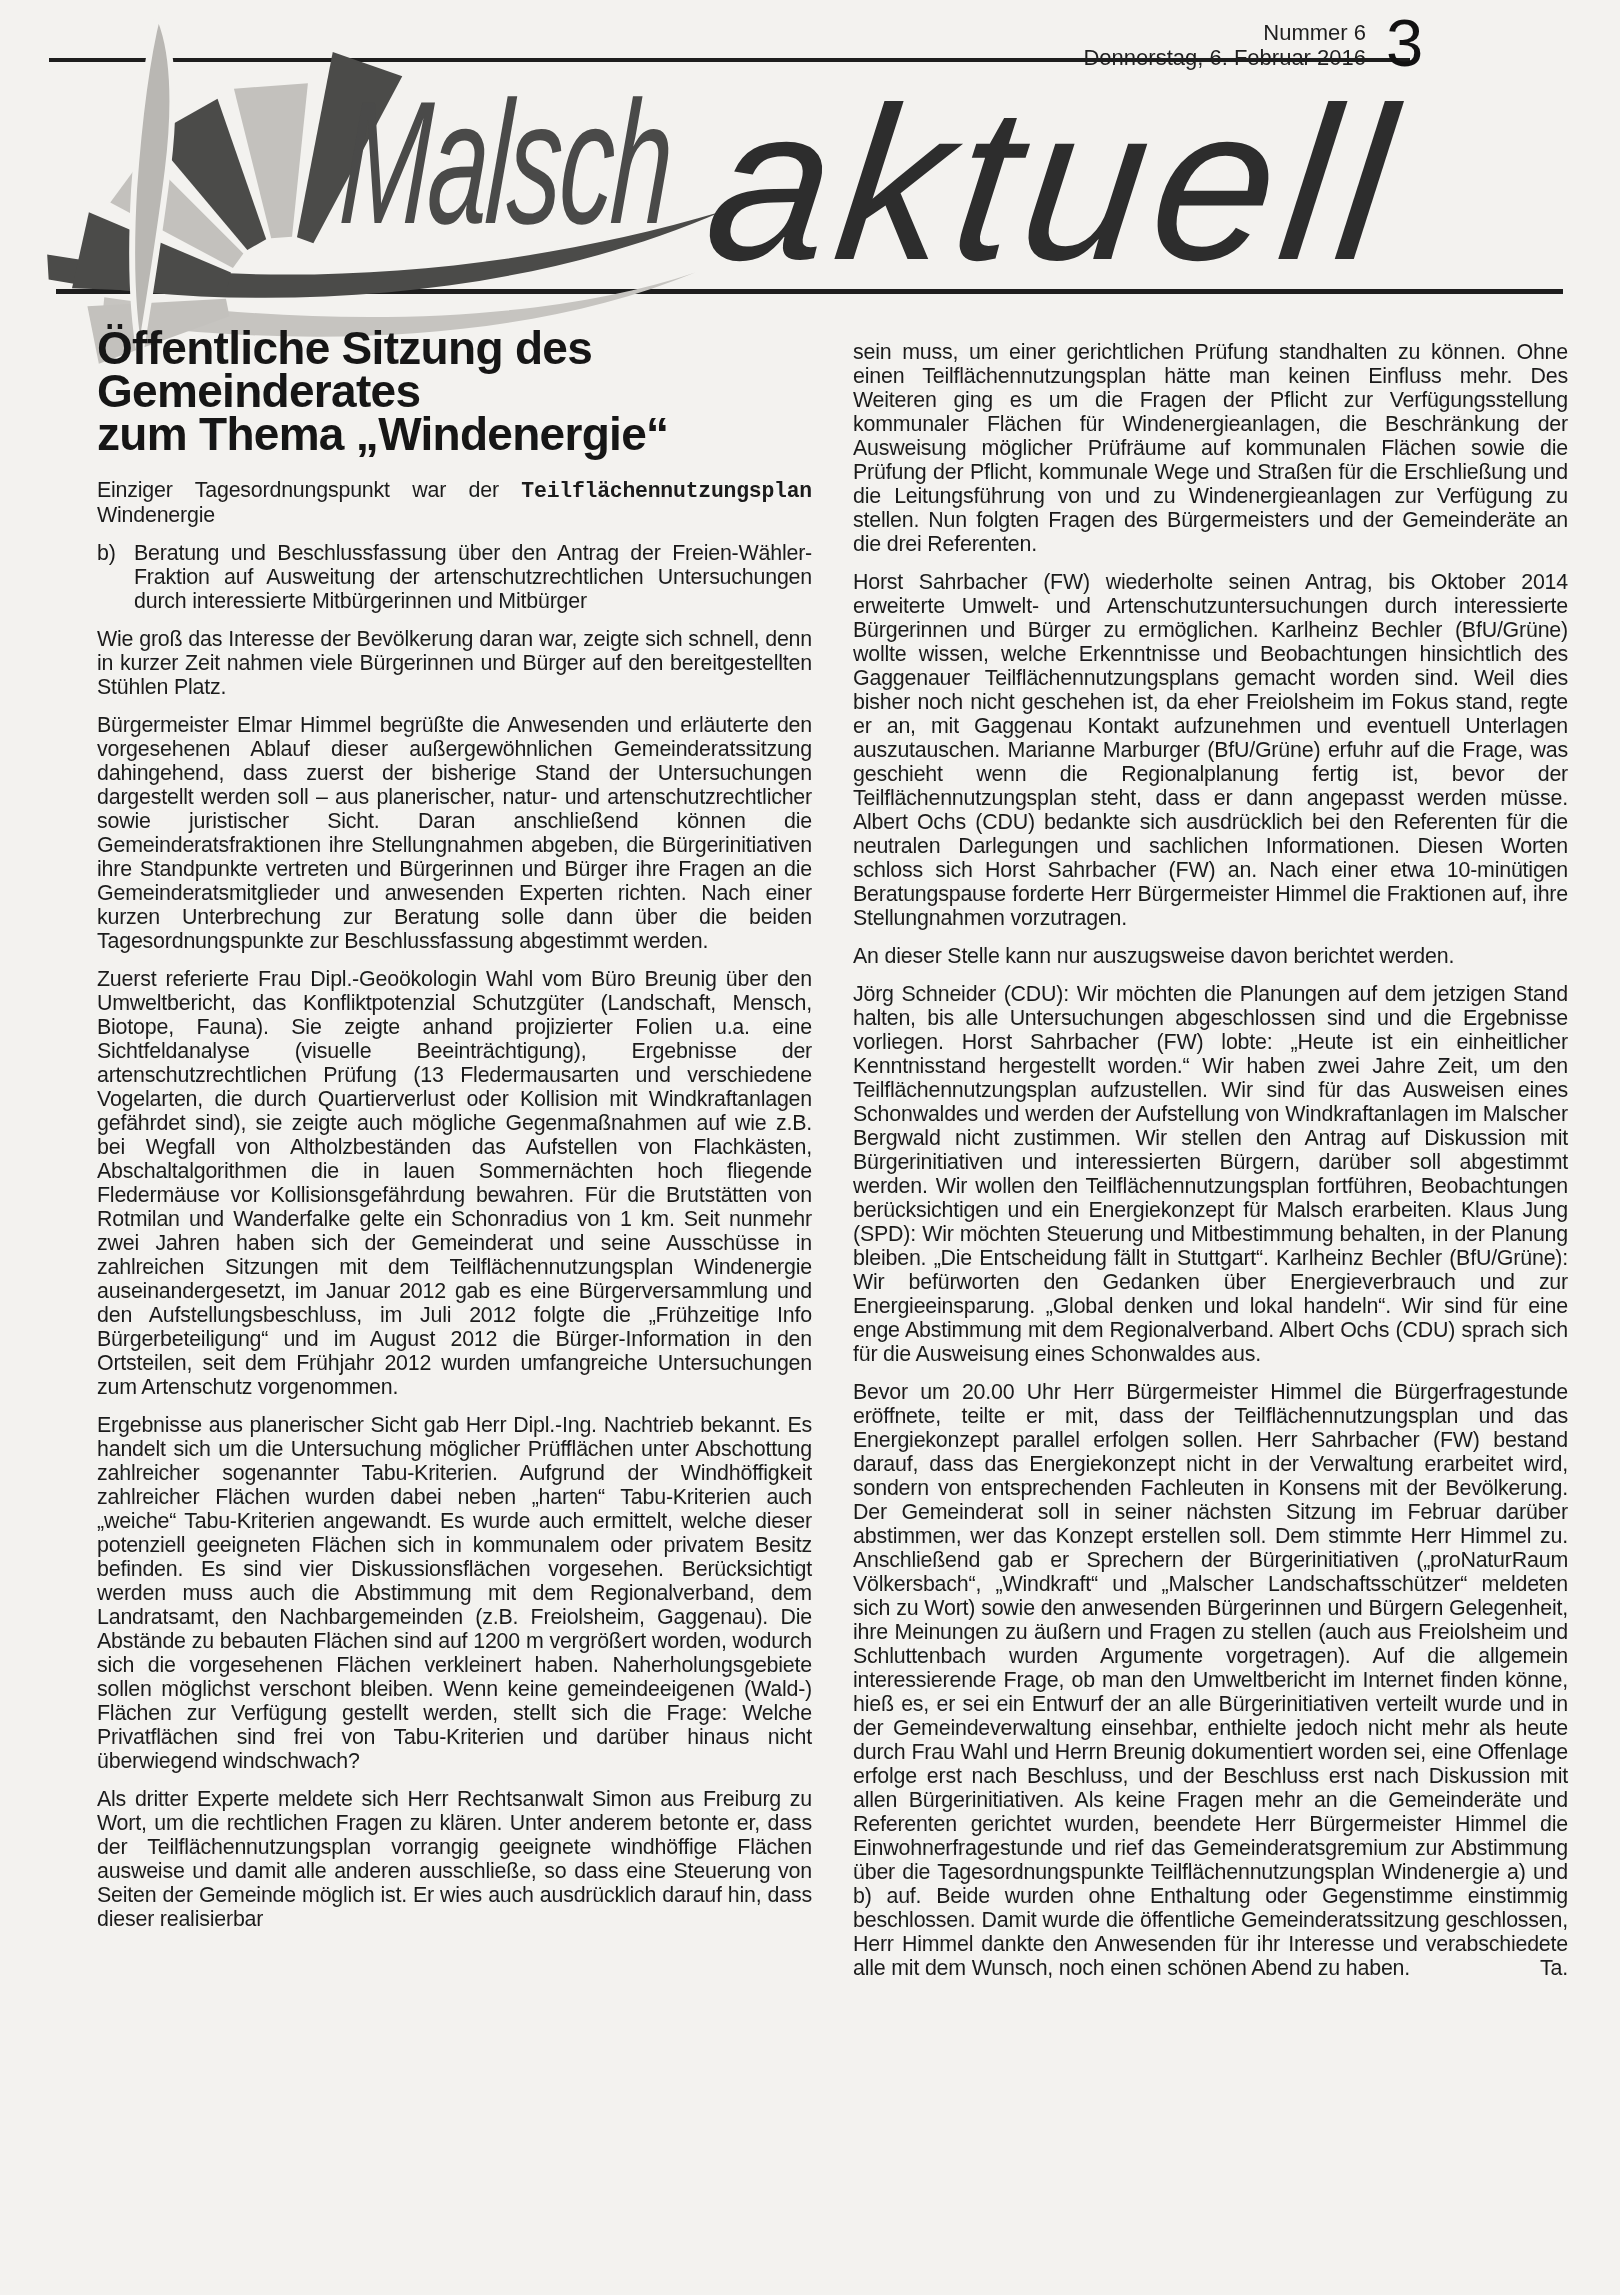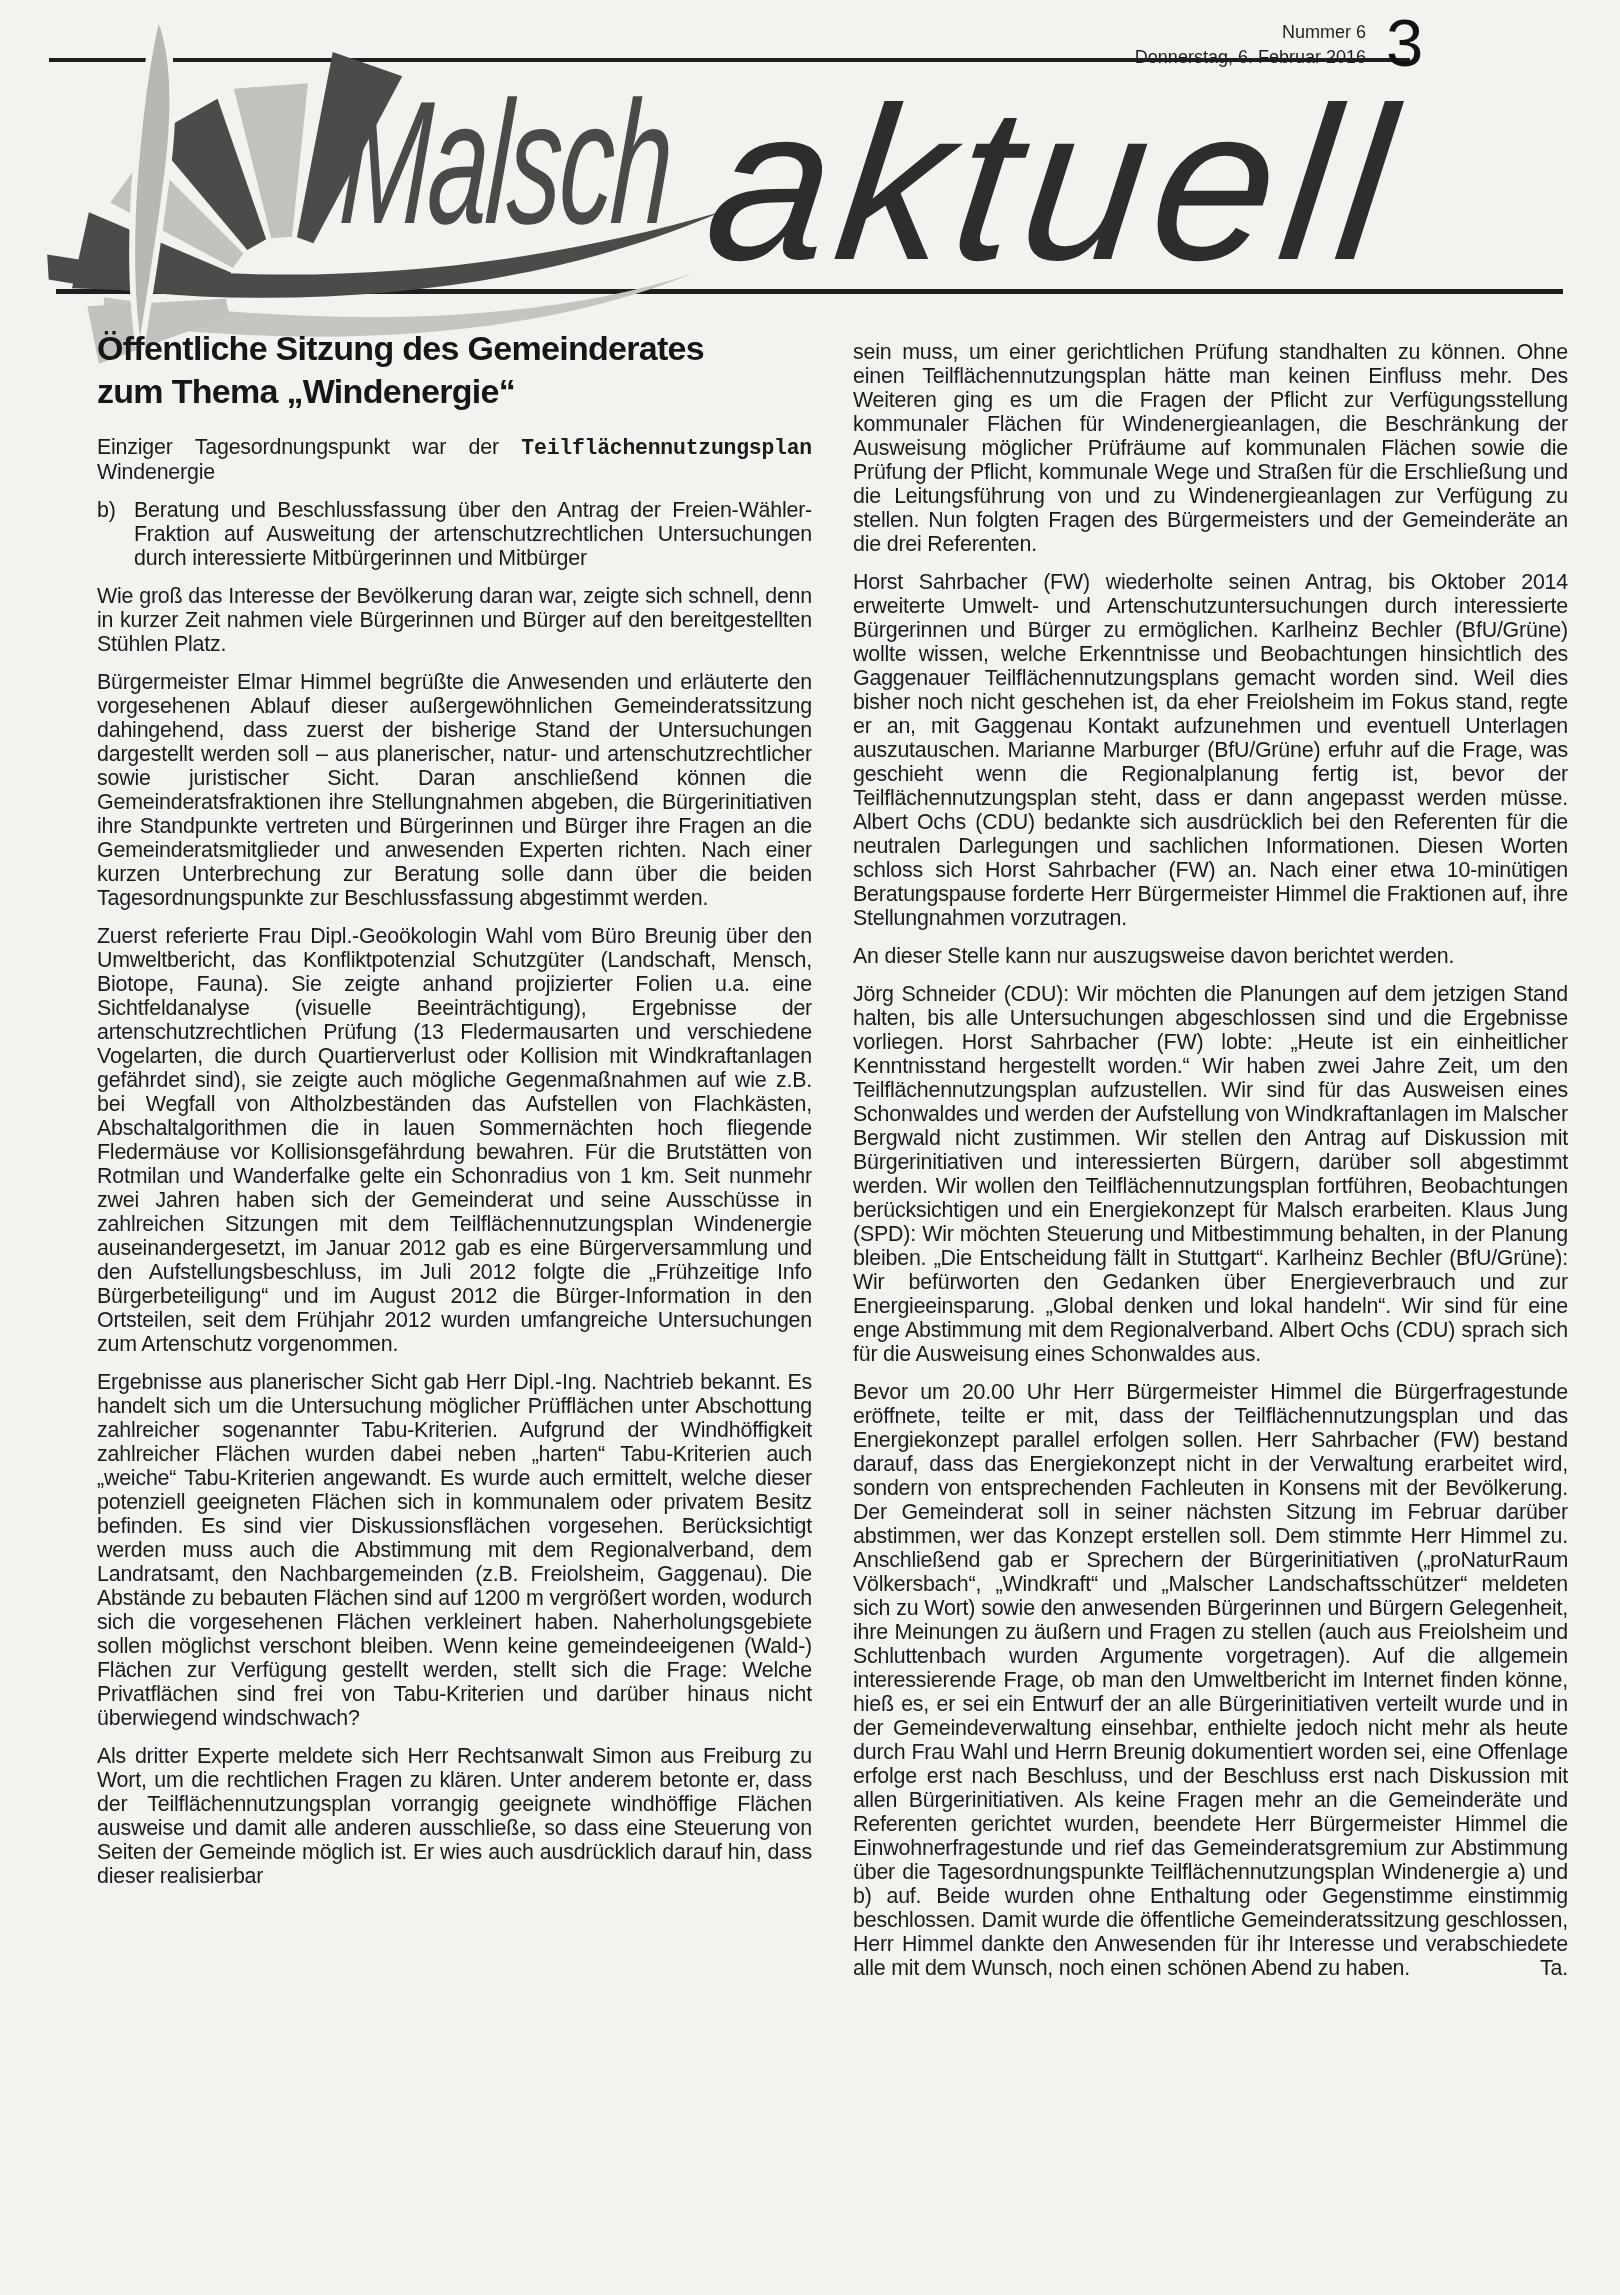--- a/index.html
+++ b/index.html
@@ -24,40 +24,40 @@
     transform:scaleX(.62) skewX(-5deg);transform-origin:0 0;
   }
   .masthead-subtitle{
     position:absolute;left:724px;top:75px;
     font-size:218px;line-height:1;font-style:italic;font-weight:400;
     color:#2d2d2d;letter-spacing:8px;white-space:nowrap;
     transform:skewX(-7deg);transform-origin:0 0;
   }
   .issue-block{
     position:absolute;right:254px;top:20px;
-    text-align:right;font-size:18px;line-height:25px;color:#1f1f1f;
+    text-align:right;font-size:22px;line-height:25px;color:#1f1f1f;
     letter-spacing:0;
   }
   .page-number{
     position:absolute;left:1386px;top:9px;
     font-size:67px;line-height:1;color:#121212;font-weight:400;
   }
   
   .col{
     position:absolute;top:327px;width:721px;
     font-size:21.4px;line-height:24px;letter-spacing:-0.2px;
     text-align:justify;
     hyphens:auto;-webkit-hyphens:auto;
     color:#1b1b1b;
   }
   .col-left{left:97px;}
   .col-right{left:853px;padding-top:13px;}
   h1{
     margin:0 0 22px 0;
-    font-size:34px;line-height:43px;font-weight:700;
+    font-size:46px;line-height:43px;font-weight:700;
     letter-spacing:-0.7px;text-align:left;color:#161616;
   }
   p{margin:0 6px 14px 0;}
   p:last-child{margin-bottom:0;}
   .li{padding-left:37px;text-indent:-37px;}
   .li .marker{display:inline-block;width:37px;text-indent:0;}
   b{font-weight:700;font-family:Liberation Mono, monospace;}
   .byline{float:right;}
 </style>
 </head>

